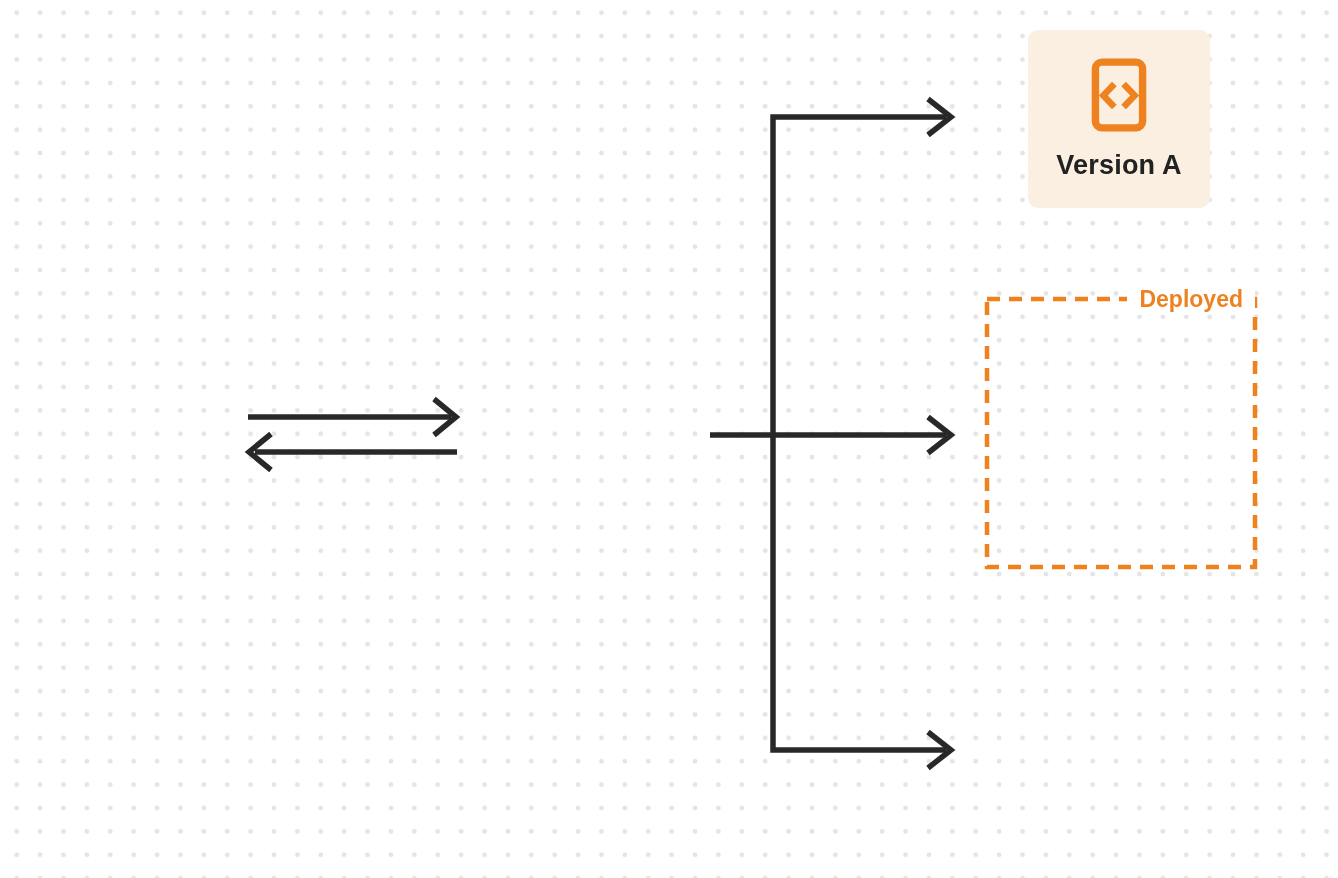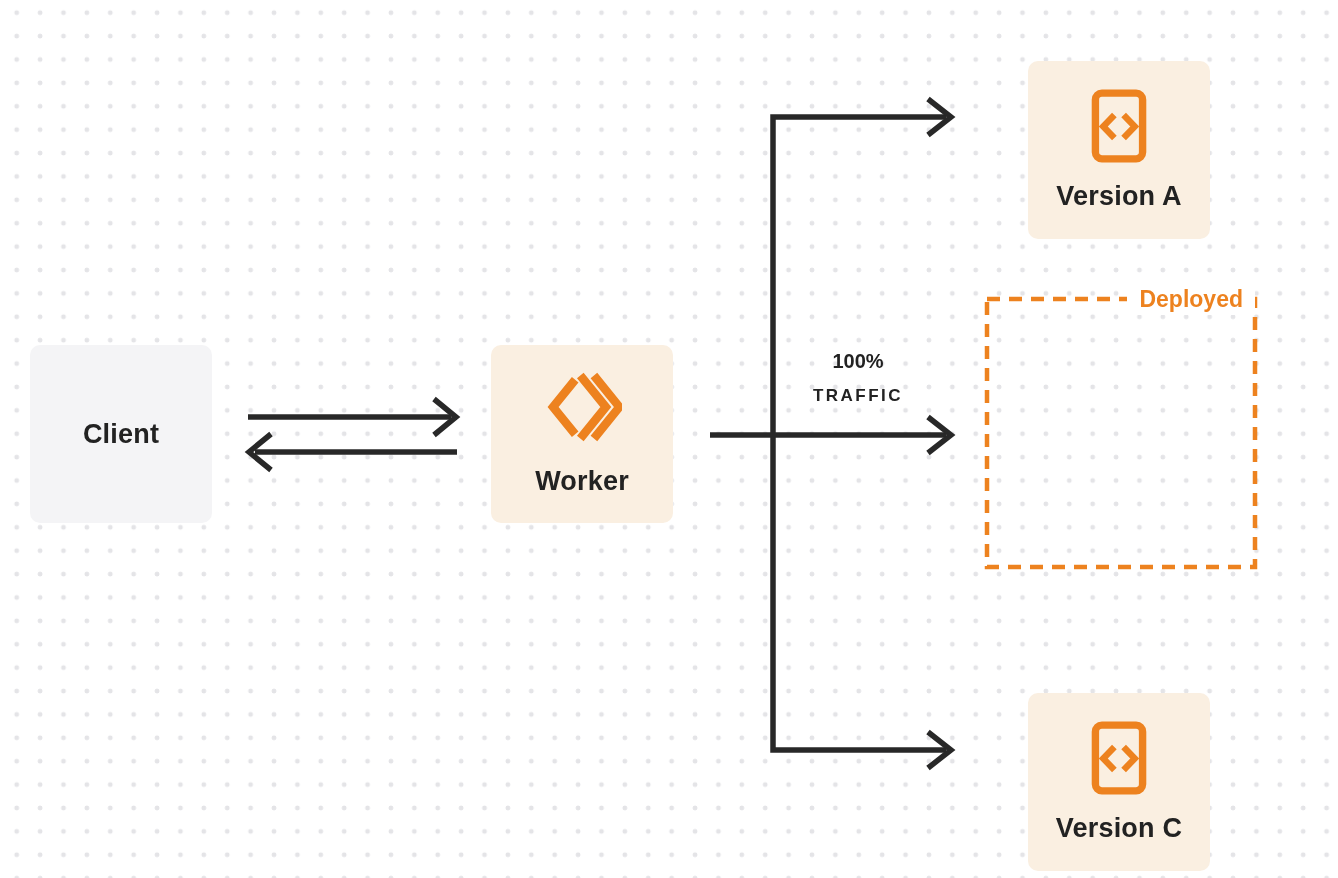--- a/index.html
+++ b/index.html
@@ -66,21 +66,20 @@
   .node-cream{
     background:var(--node-cream-bg);
   }
   .node-worker{
     left:491px;top:345px;width:182px;height:178px;
     gap:24px;
   }
   .node-version{
     width:182px;height:178px;
     gap:18px;
-    margin-top:31px;
   }
   .node-version-a{left:1028px;top:30px;}
   .node-version-b{left:1028px;top:343px;height:180px;}
   .node-version-c{left:1028px;top:662px;}
   .icon-svg{display:block;}
   .icon-svg polyline, .icon-svg rect{
     stroke:var(--accent);
     fill:none;
     stroke-linecap:butt;
     stroke-linejoin:miter;
@@ -130,54 +129,31 @@
     <polyline class="stroke-dark" points="928,732 951,750 928,768"></polyline>
 
     <path class="stroke-dark" d="M248 417 L451 417"></path>
     <polyline class="stroke-dark" points="434,399 456,417 434,435"></polyline>
     <path class="stroke-dark" d="M457 452 L255 452"></path>
     <polyline class="stroke-dark" points="271,434 249,452 271,470"></polyline>
 
     <rect class="dashed-accent" x="987" y="299" width="268" height="268"></rect>
   </svg>
 
-  <div class="node node-client">
-    <div class="label">Client</div>
-  </div>
 
-  <div class="node node-cream node-worker">
-    <svg class="icon-svg worker-logo" viewBox="0 0 94 82" width="80" height="70">
-      <polyline points="39,9 13,41 39,73"></polyline>
-      <polyline points="45,4 75,41 45,78"></polyline>
-      <polyline points="61,4 91,41 61,78"></polyline>
-    </svg>
-    <div class="label">Worker</div>
-  </div>
 
-  <div class="traffic">
-    <div class="l1">100%</div>
-    <div class="l2">TRAFFIC</div>
-  </div>
 
   <div class="deployed-label">
     <span>Deployed</span>
   </div>
 
   <div class="node node-cream node-version node-version-a">
     <svg class="icon-svg code-file" viewBox="0 0 60 80" width="56" height="74">
       <rect x="4.5" y="4.5" width="51" height="71" rx="7"></rect>
       <polyline points="25,28 13,40.5 25,53"></polyline>
       <polyline points="35,28 47,40.5 35,53"></polyline>
     </svg>
     <div class="label">Version A</div>
   </div>
 
 
-  <div class="node node-cream node-version node-version-c">
-    <svg class="icon-svg code-file" viewBox="0 0 60 80" width="56" height="74">
-      <rect x="4.5" y="4.5" width="51" height="71" rx="7"></rect>
-      <polyline points="25,28 13,40.5 25,53"></polyline>
-      <polyline points="35,28 47,40.5 35,53"></polyline>
-    </svg>
-    <div class="label">Version C</div>
-  </div>
 
 </div>
 
 </body></html>

